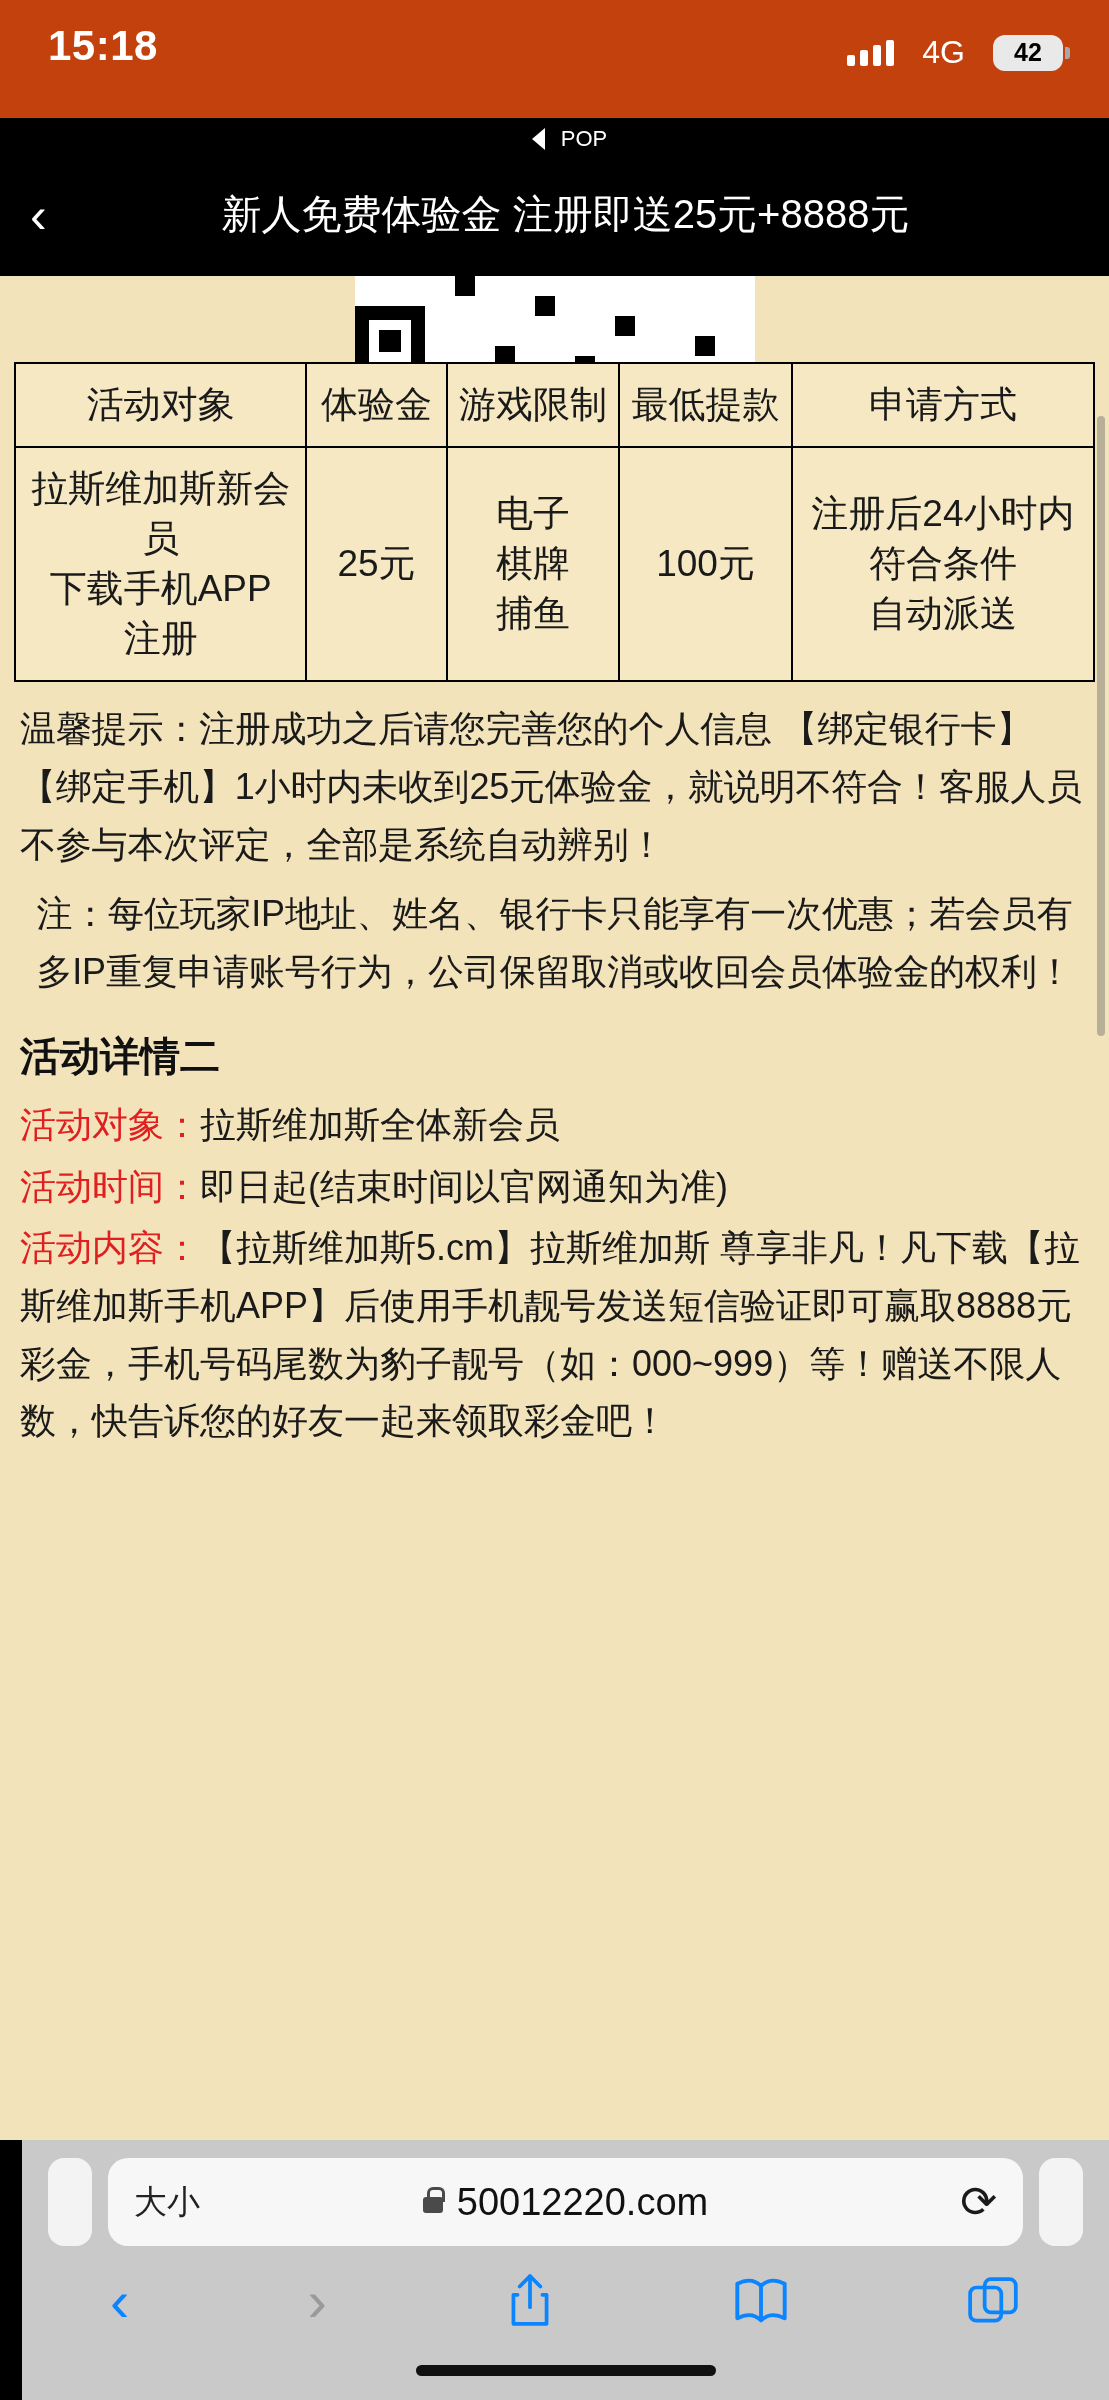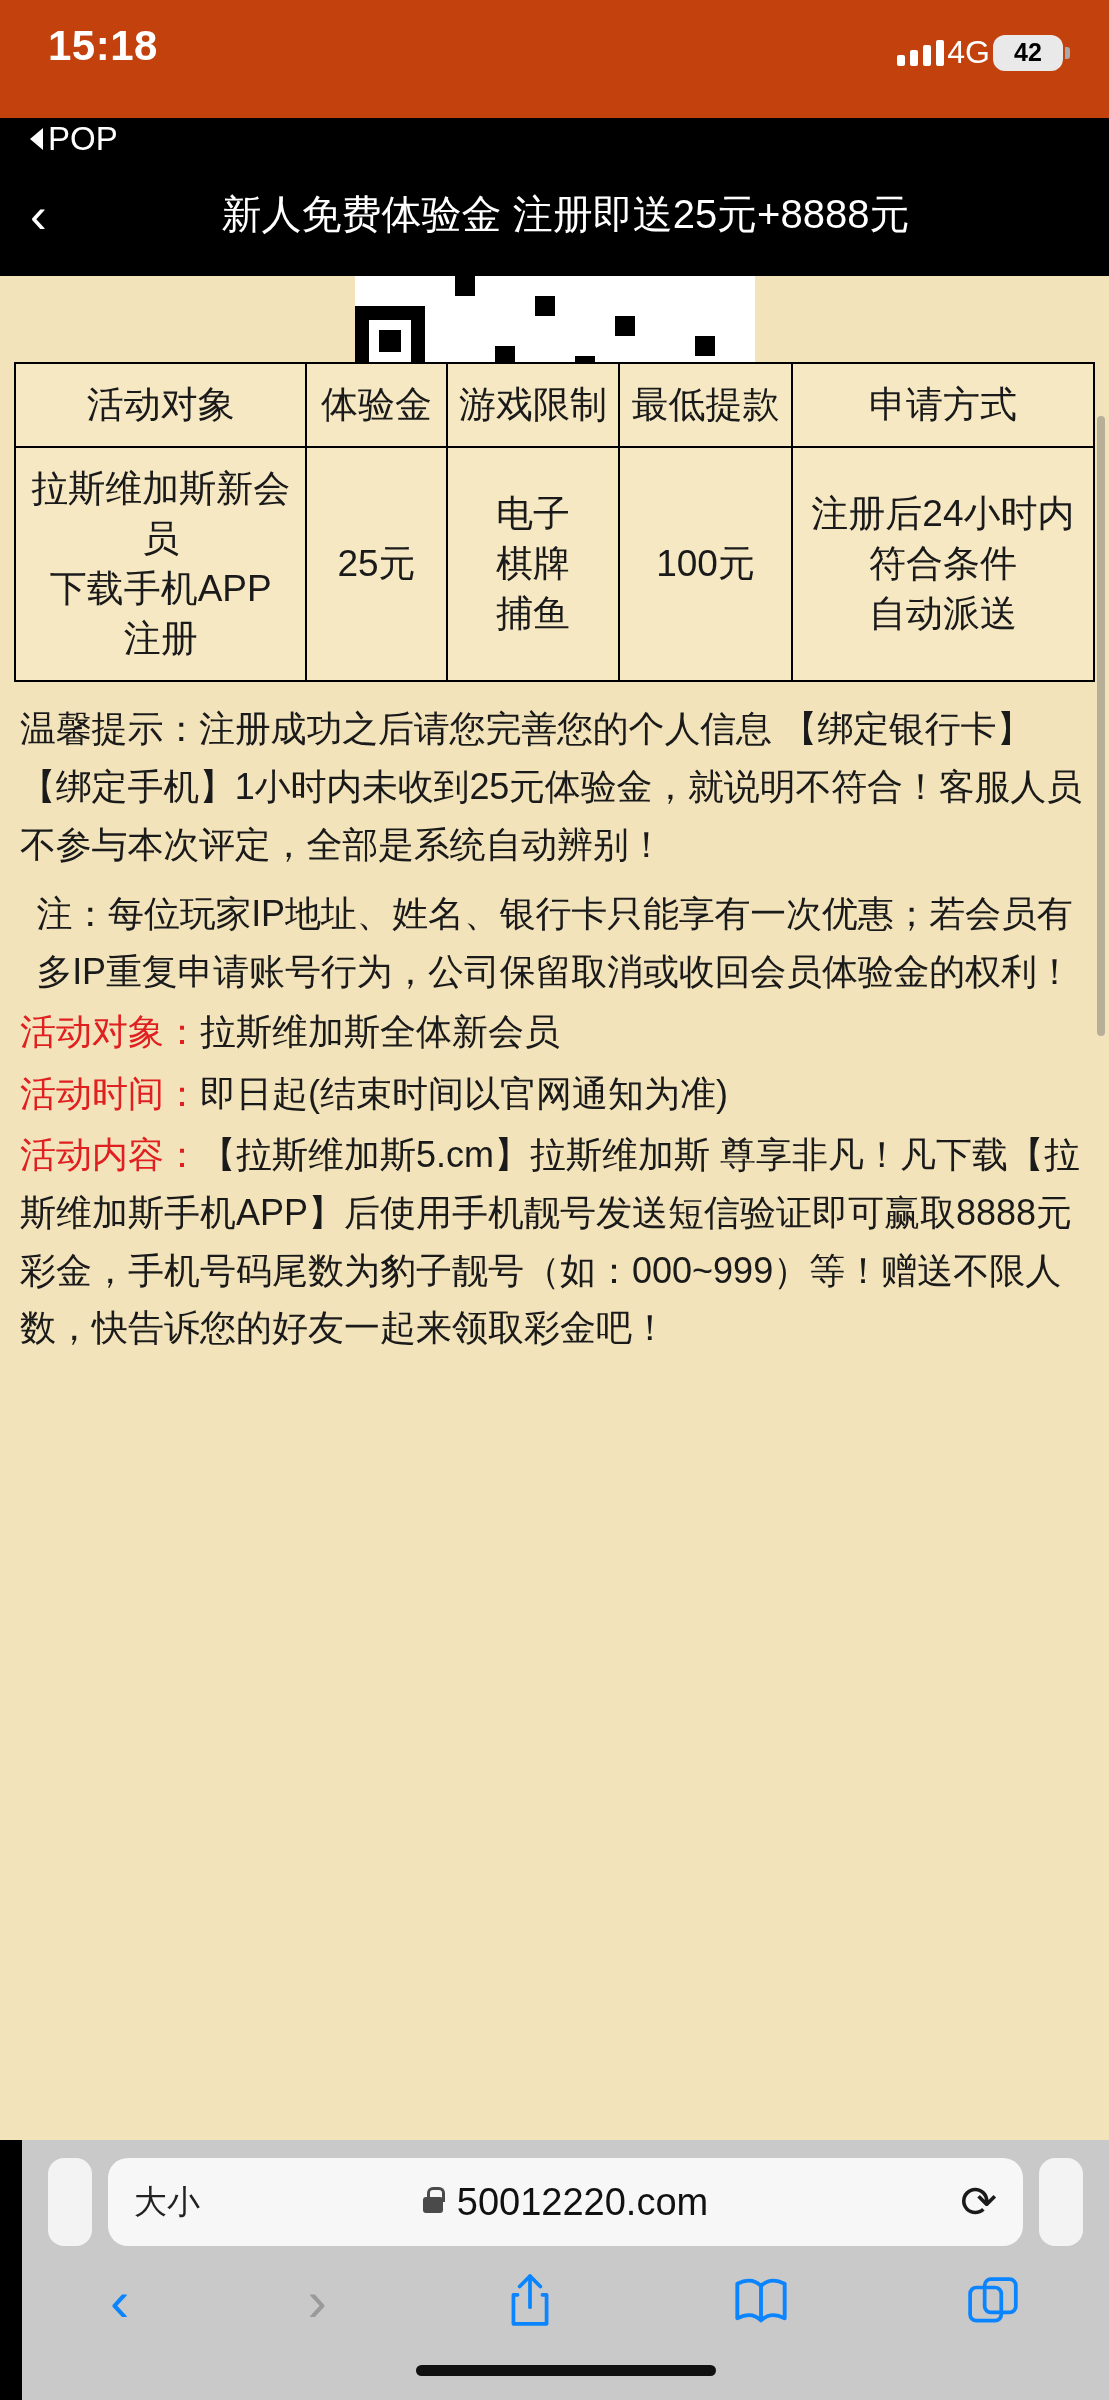--- a/index.html
+++ b/index.html
@@ -33,21 +33,21 @@
     font-size: 42px;
     font-weight: 600;
     letter-spacing: 0.5px;
   }
   .status-right {
     position: absolute;
     right: 46px;
     top: 34px;
     display: flex;
     align-items: center;
-    gap: 3px;
+    gap: 28px;
   }
   .signal-bars {
     display: flex;
     align-items: flex-end;
     gap: 5px;
     height: 26px;
   }
   .signal-bars i {
     display: block;
     width: 8px;
@@ -82,26 +82,27 @@
     top: 12px;
     width: 5px;
     height: 12px;
     border-radius: 0 3px 3px 0;
     background: #a8a8a9;
   }
 
   
   .back-app {
     color: #fff;
-    font-size: 33px;
+    font-size: 22px;
     padding: 0 0 6px 30px;
     display: flex;
     align-items: center;
-    gap: 5px;
+    gap: 16px;
     height: 48px;
+    justify-content: center;
   }
   .back-app .tri {
     width: 0; height: 0;
     border-top: 11px solid transparent;
     border-bottom: 11px solid transparent;
     border-right: 13px solid #fff;
   }
 
   
   .titlebar {
@@ -391,20 +392,21 @@
             <span>符合条件</span>
             <span>自动派送</span>
           </td>
         </tr>
       </tbody>
     </table>
 
     <div class="note">温馨提示：注册成功之后请您完善您的个人信息 【绑定银行卡】 【绑定手机】1小时内未收到25元体验金，就说明不符合！客服人员不参与本次评定，全部是系统自动辨别！</div>
     <div class="note">注：每位玩家IP地址、姓名、银行卡只能享有一次优惠；若会员有多IP重复申请账号行为，公司保留取消或收回会员体验金的权利！</div>
 
+    <div class="section-title">活动详情二</div>
 
     <div class="kv-row">
       <span class="kv-key">活动对象：</span><span>拉斯维加斯全体新会员</span>
     </div>
     <div class="kv-row">
       <span class="kv-key">活动时间：</span><span>即日起(结束时间以官网通知为准)</span>
     </div>
     <div class="kv-row">
       <span class="kv-key">活动内容：</span><span>【拉斯维加斯5.cm】拉斯维加斯 尊享非凡！凡下载【拉斯维加斯手机APP】后使用手机靓号发送短信验证即可赢取8888元彩金，手机号码尾数为豹子靓号（如：000~999）等！赠送不限人数，快告诉您的好友一起来领取彩金吧！</span>
     </div>

